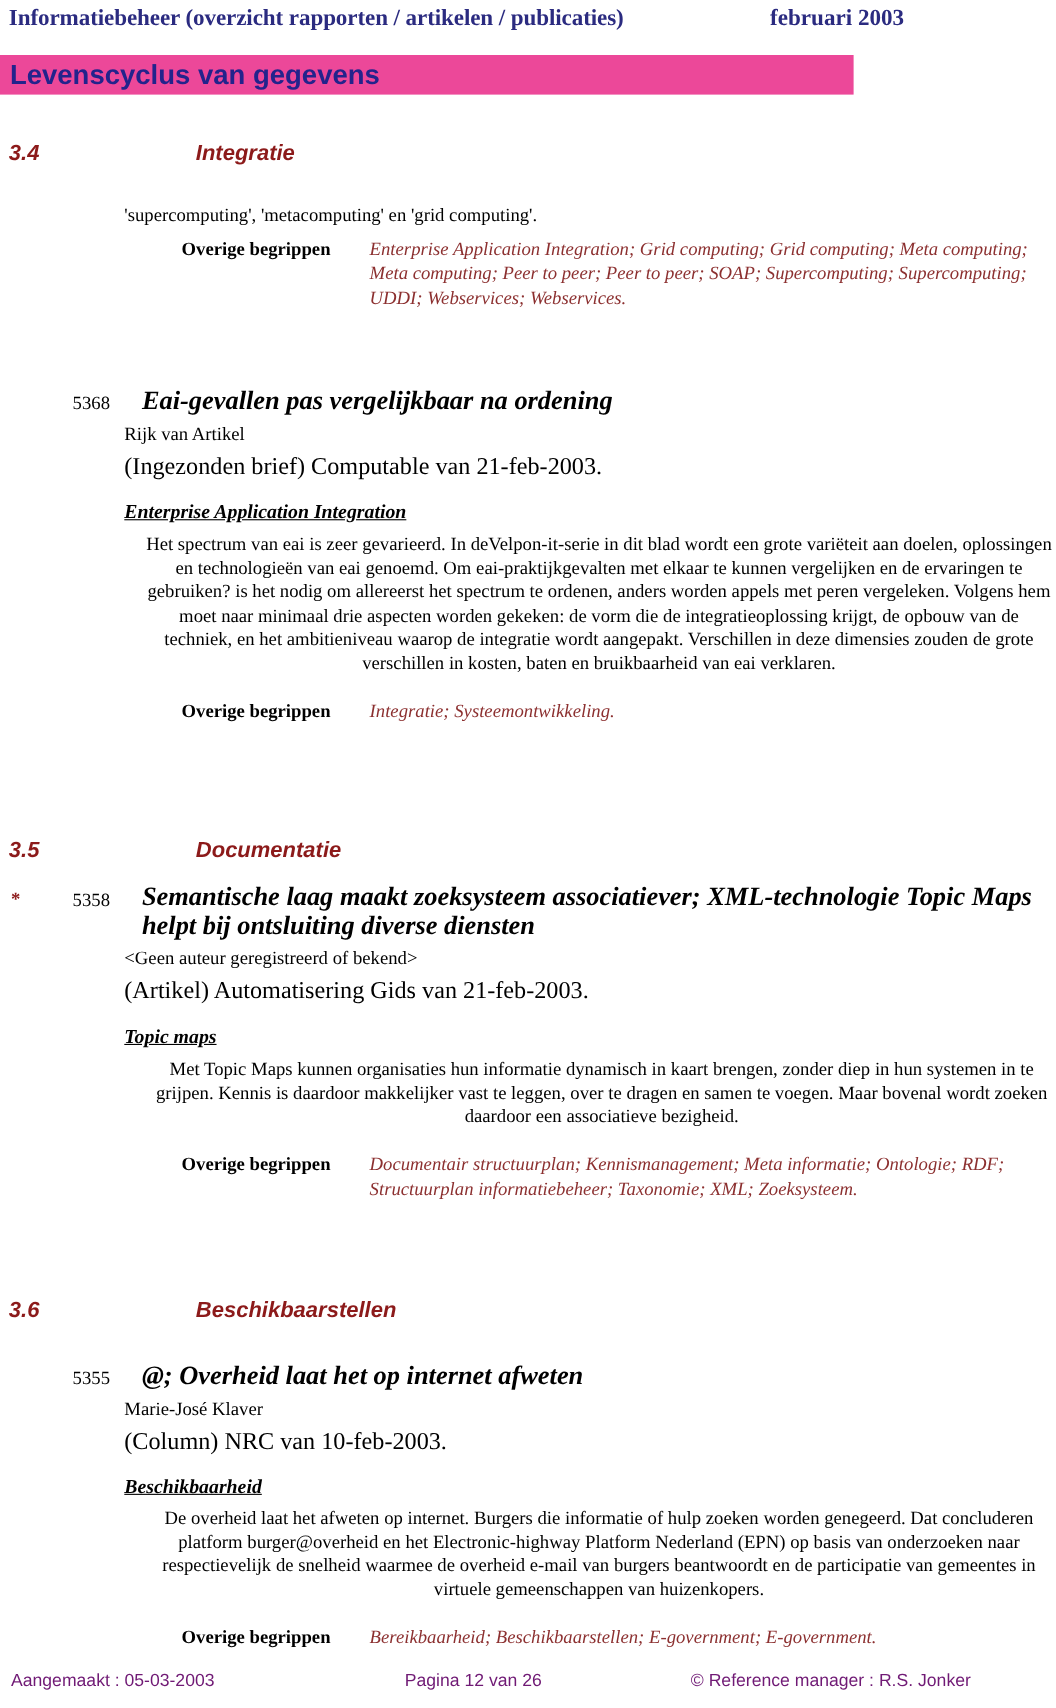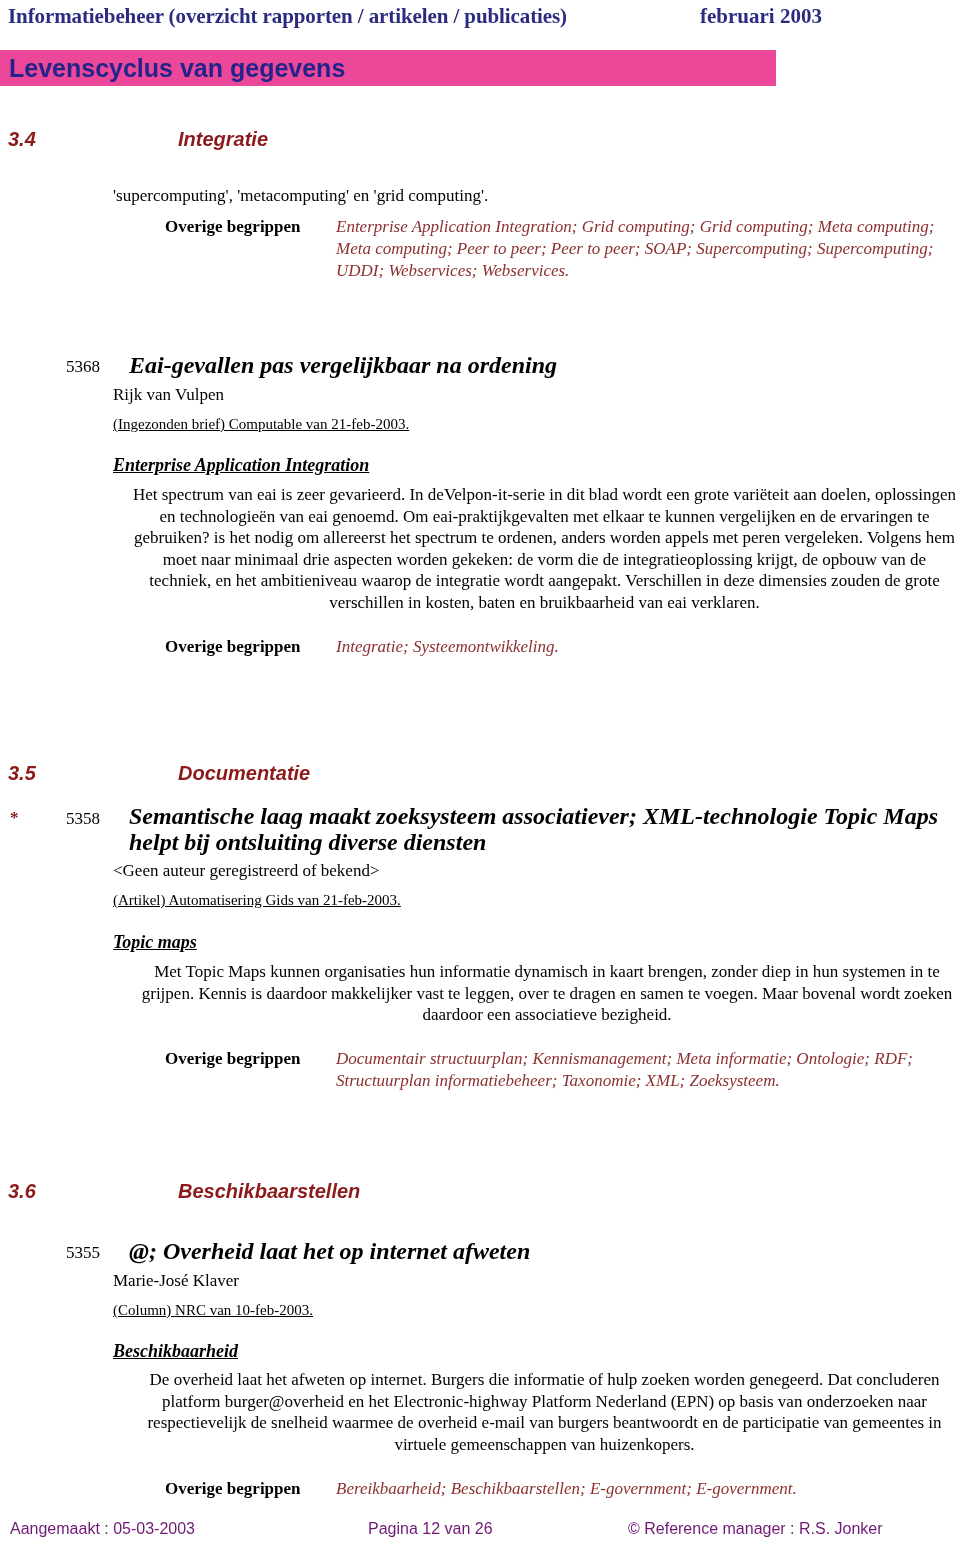--- a/index.html
+++ b/index.html
@@ -142,24 +142,23 @@
   .entry-author {
     position: absolute;
     left: 113px;
     font-size: 17px;
     line-height: 22px;
     white-space: nowrap;
   }
   .entry-source {
     position: absolute;
     left: 113px;
-    font-size: 15px;
-    line-height: 22px;
-    white-space: nowrap;
-    text-decoration: underline;
+    font-size: 22px;
+    line-height: 22px;
+    white-space: nowrap;
   }
   .entry-subject {
     position: absolute;
     left: 113px;
     font-weight: bold;
     font-style: italic;
     font-size: 18px;
     line-height: 22px;
     text-decoration: underline;
     white-space: nowrap;
@@ -205,21 +204,21 @@
   <span class="section-name">Integratie</span>
 </div>
 
 <div class="abs intro-line" style="top:172px">'supercomputing', 'metacomputing' en 'grid computing'.</div>
 
 <div class="ob-label" style="left:165px; top:216px">Overige begrippen</div>
 <div class="ob-value" style="left:336px; top:216px; width:608px">Enterprise Application Integration; Grid computing; Grid computing; Meta computing; Meta computing; Peer to peer; Peer to peer; SOAP; Supercomputing; Supercomputing; UDDI; Webservices; Webservices.</div>
 
 <div class="entry-id" style="top:357px">5368</div>
 <div class="entry-title" style="top:352px; width:700px">Eai-gevallen pas vergelijkbaar na ordening</div>
-<div class="entry-author" style="top:384px">Rijk van Vulpen</div>
+<div class="entry-author" style="top:384px">Rijk van Artikel</div>
 <div class="entry-source" style="top:413px">(Ingezonden brief)   Computable van 21-feb-2003.</div>
 <div class="entry-subject" style="top:454px">Enterprise Application Integration</div>
 <div class="entry-body" style="top:484px; width:825px">Het spectrum van eai is zeer gevarieerd. In deVelpon-it-serie in dit blad wordt een grote variëteit aan doelen, oplossingen en technologieën van eai genoemd. Om eai-praktijkgevalten met elkaar te kunnen vergelijken en de ervaringen te gebruiken? is het nodig om allereerst het spectrum te ordenen, anders worden appels met peren vergeleken. Volgens hem moet naar minimaal drie aspecten worden gekeken: de vorm die de integratieoplossing krijgt, de opbouw van de techniek, en het ambitieniveau waarop de integratie wordt aangepakt. Verschillen in deze dimensies zouden de grote verschillen in kosten, baten en bruikbaarheid van eai verklaren.</div>
 <div class="ob-label" style="left:165px; top:636px">Overige begrippen</div>
 <div class="ob-value" style="left:336px; top:636px; width:608px">Integratie; Systeemontwikkeling.</div>
 
 <div class="section-head" style="top:762px">
   <span class="section-num">3.5</span>
   <span class="section-name">Documentatie</span>
 </div>

